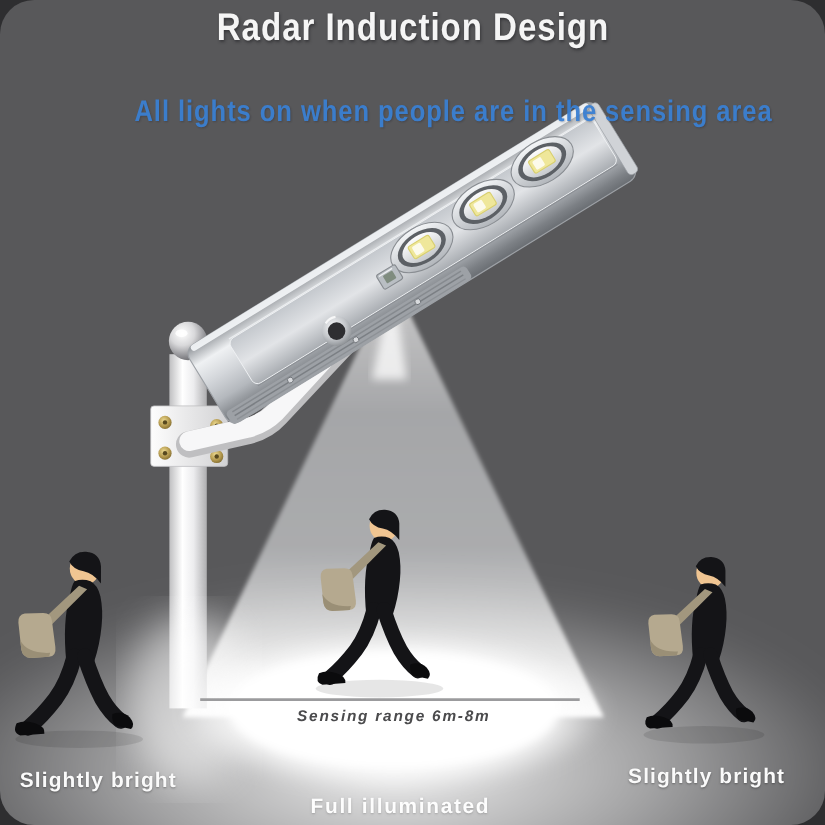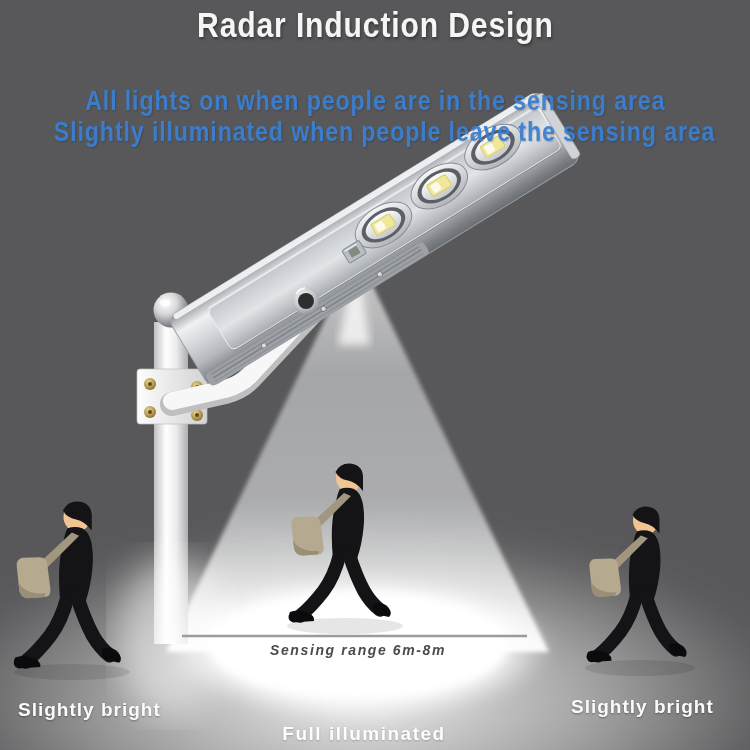--- a/index.html
+++ b/index.html
@@ -1,36 +1,38 @@
 <!DOCTYPE html>
 <html><head>
 <meta charset="utf-8">
 <style>
   html,body{margin:0;padding:0;background:#2e2e30;}
   .stage{
     position:relative;width:750px;height:750px;margin:0 auto;
     background:#58585a;overflow:hidden;
     font-family:"Liberation Sans",sans-serif;
+    border-radius:31px;
   }
   .stage, .stage *{box-sizing:border-box;}
   svg.scene{position:absolute;left:0;top:0;width:750px;height:750px;display:block;}
 
   .txt{position:absolute;left:0;right:0;text-align:center;white-space:nowrap;}
   .txt > span{display:inline-block;transform:scaleX(.86);transform-origin:50% 50%;}
   .title{
     color:#f5f5f5;font-weight:bold;font-size:35px;line-height:37px;
     letter-spacing:1px;
     text-shadow:1px 2px 3px rgba(30,30,32,.55);
   }
   .title1{top:6px;}
   .title2{top:44px;}
   .subtitle{
     color:#3a7fd2;font-weight:bold;font-size:27px;line-height:30px;
     letter-spacing:1px;opacity:.95;
     text-shadow:1px 1px 2px rgba(20,20,30,.25);
+    text-align:right;
   }
   .subtitle1{top:86px;}
   .subtitle2{top:117px;}
 
   .label{position:absolute;font-weight:bold;white-space:nowrap;}
   .sensing-range{
     left:188px;top:642px;width:340px;text-align:center;
     font-size:14px;font-style:italic;color:#4b4b4d;letter-spacing:1.6px;
   }
   .full-brightness{
@@ -234,22 +236,19 @@
 
     <line x1="182" y1="636" x2="527" y2="636" stroke="#9b9b9d" stroke-width="2.5"></line>
   </svg>
 
   <div class="txt title title1">
     <span>Radar Induction Design</span>
   </div>
   <div class="txt subtitle subtitle1">
     <span>All lights on when people are in the sensing area</span>
   </div>
-  <div class="txt subtitle subtitle2">
-    <span>Slightly illuminated when people leave the sensing area</span>
-  </div>
 
   <div class="label sensing-range">Sensing range 6m-8m</div>
   <div class="label full-brightness">Full illuminated</div>
   <div class="label slightly-bright sb-left">Slightly bright</div>
   <div class="label slightly-bright sb-right">Slightly bright</div>
 
 </div>
 
 </body></html>

